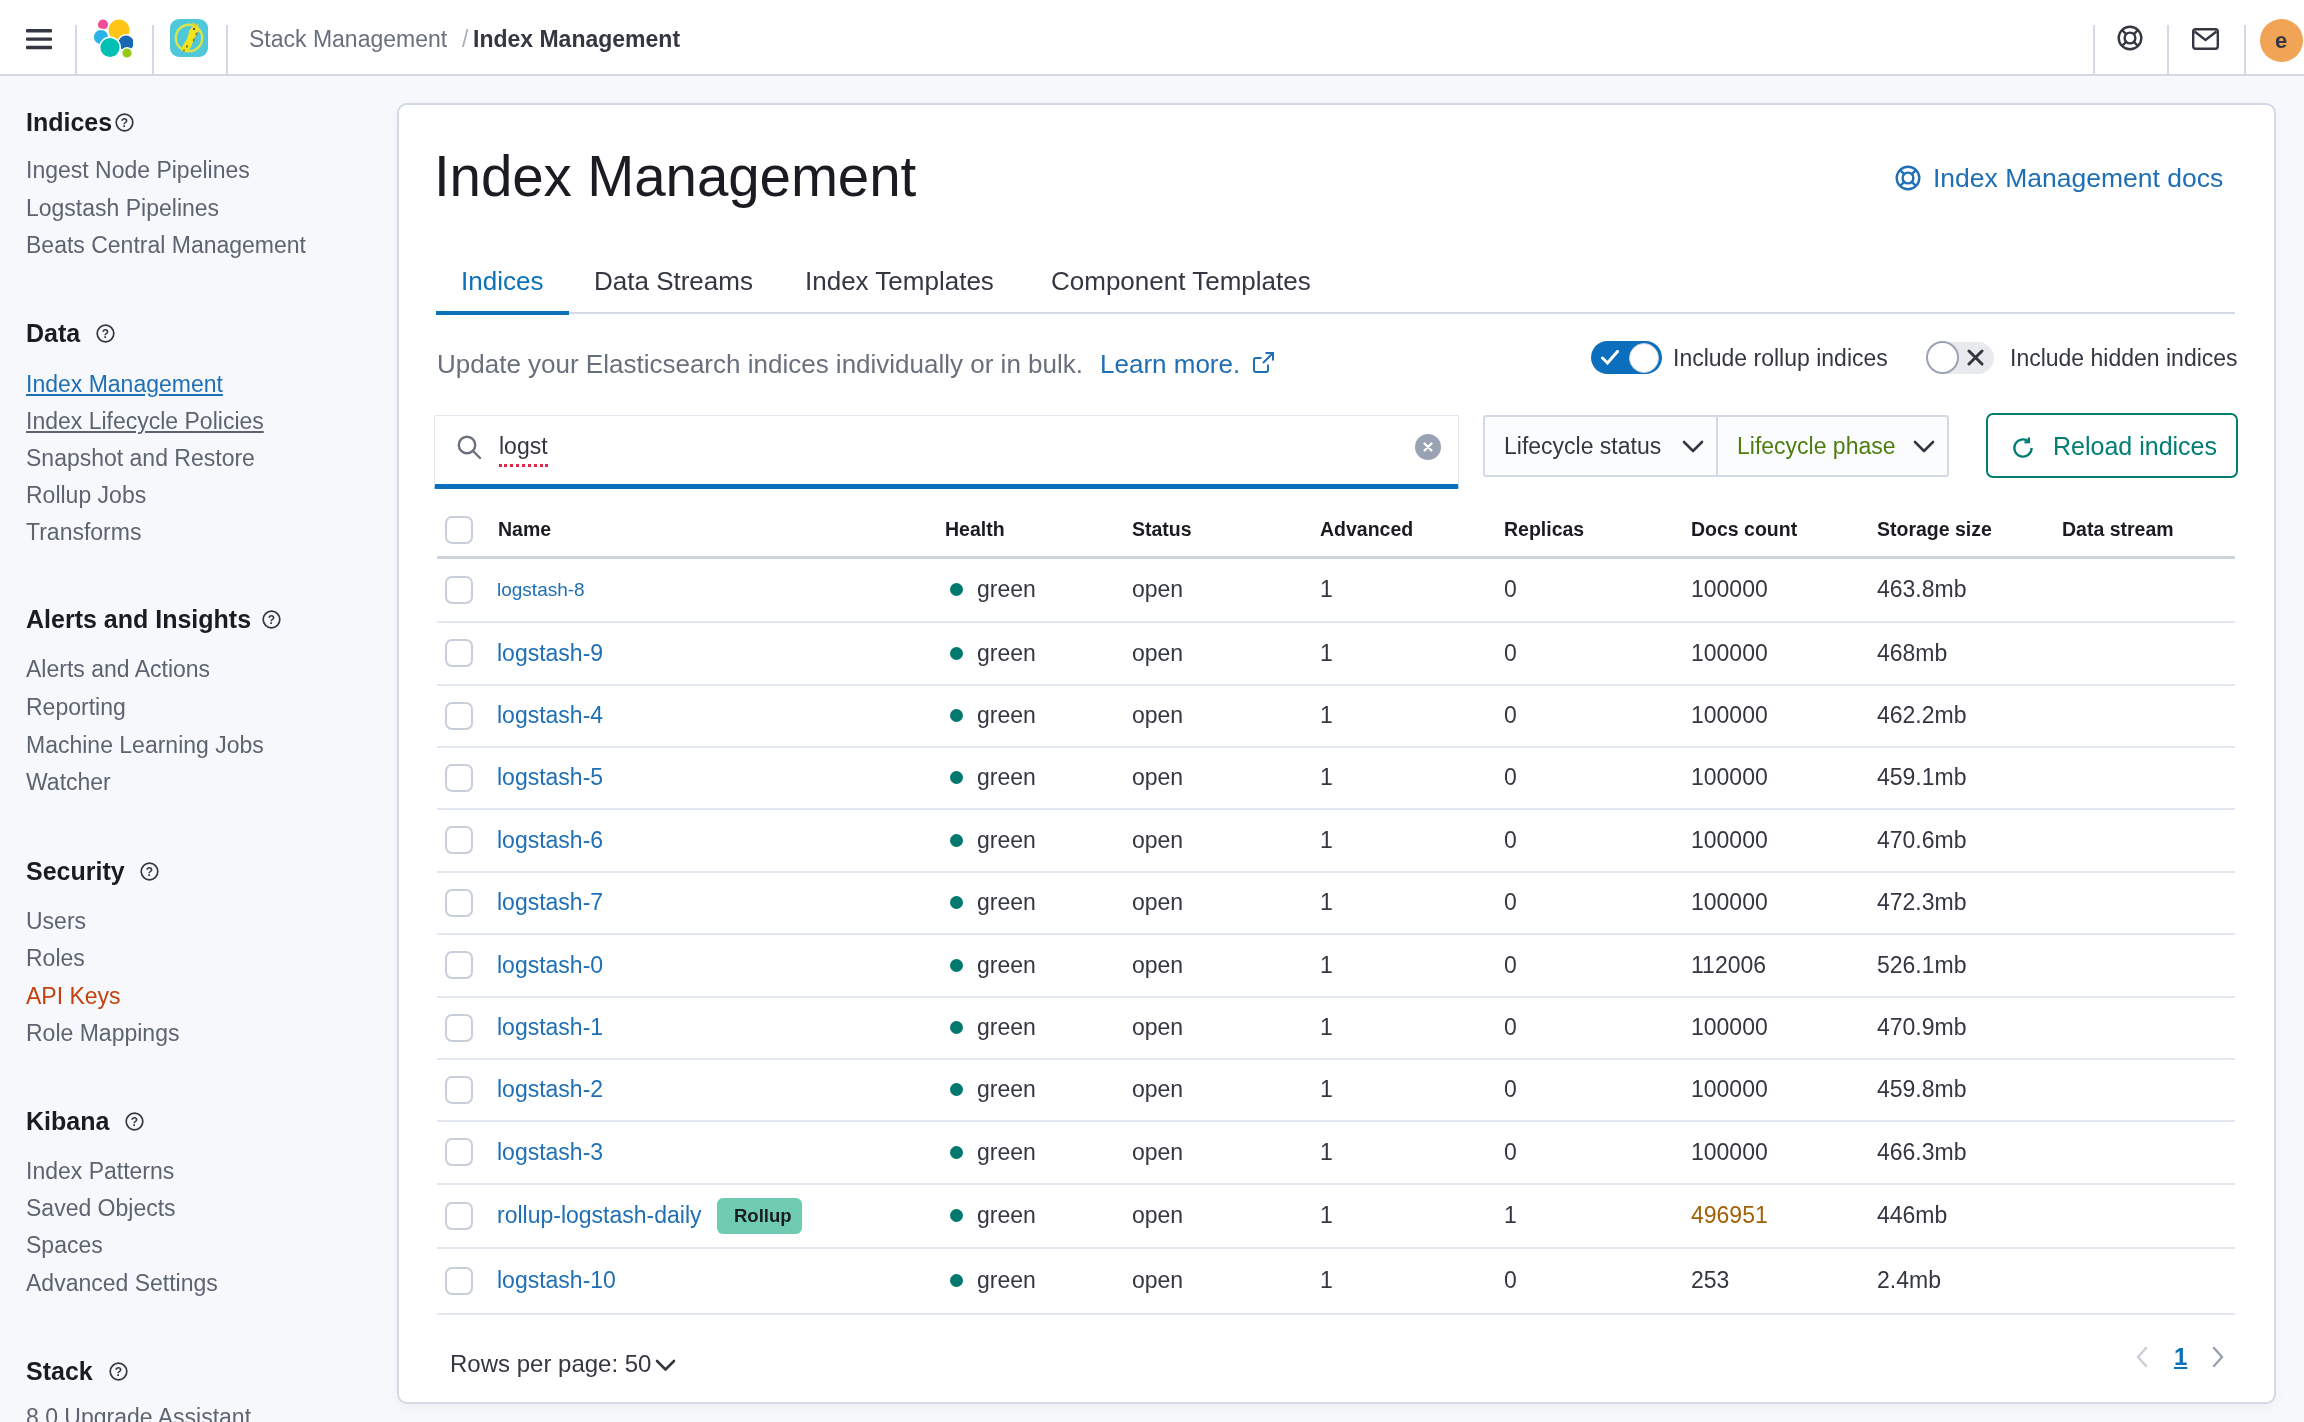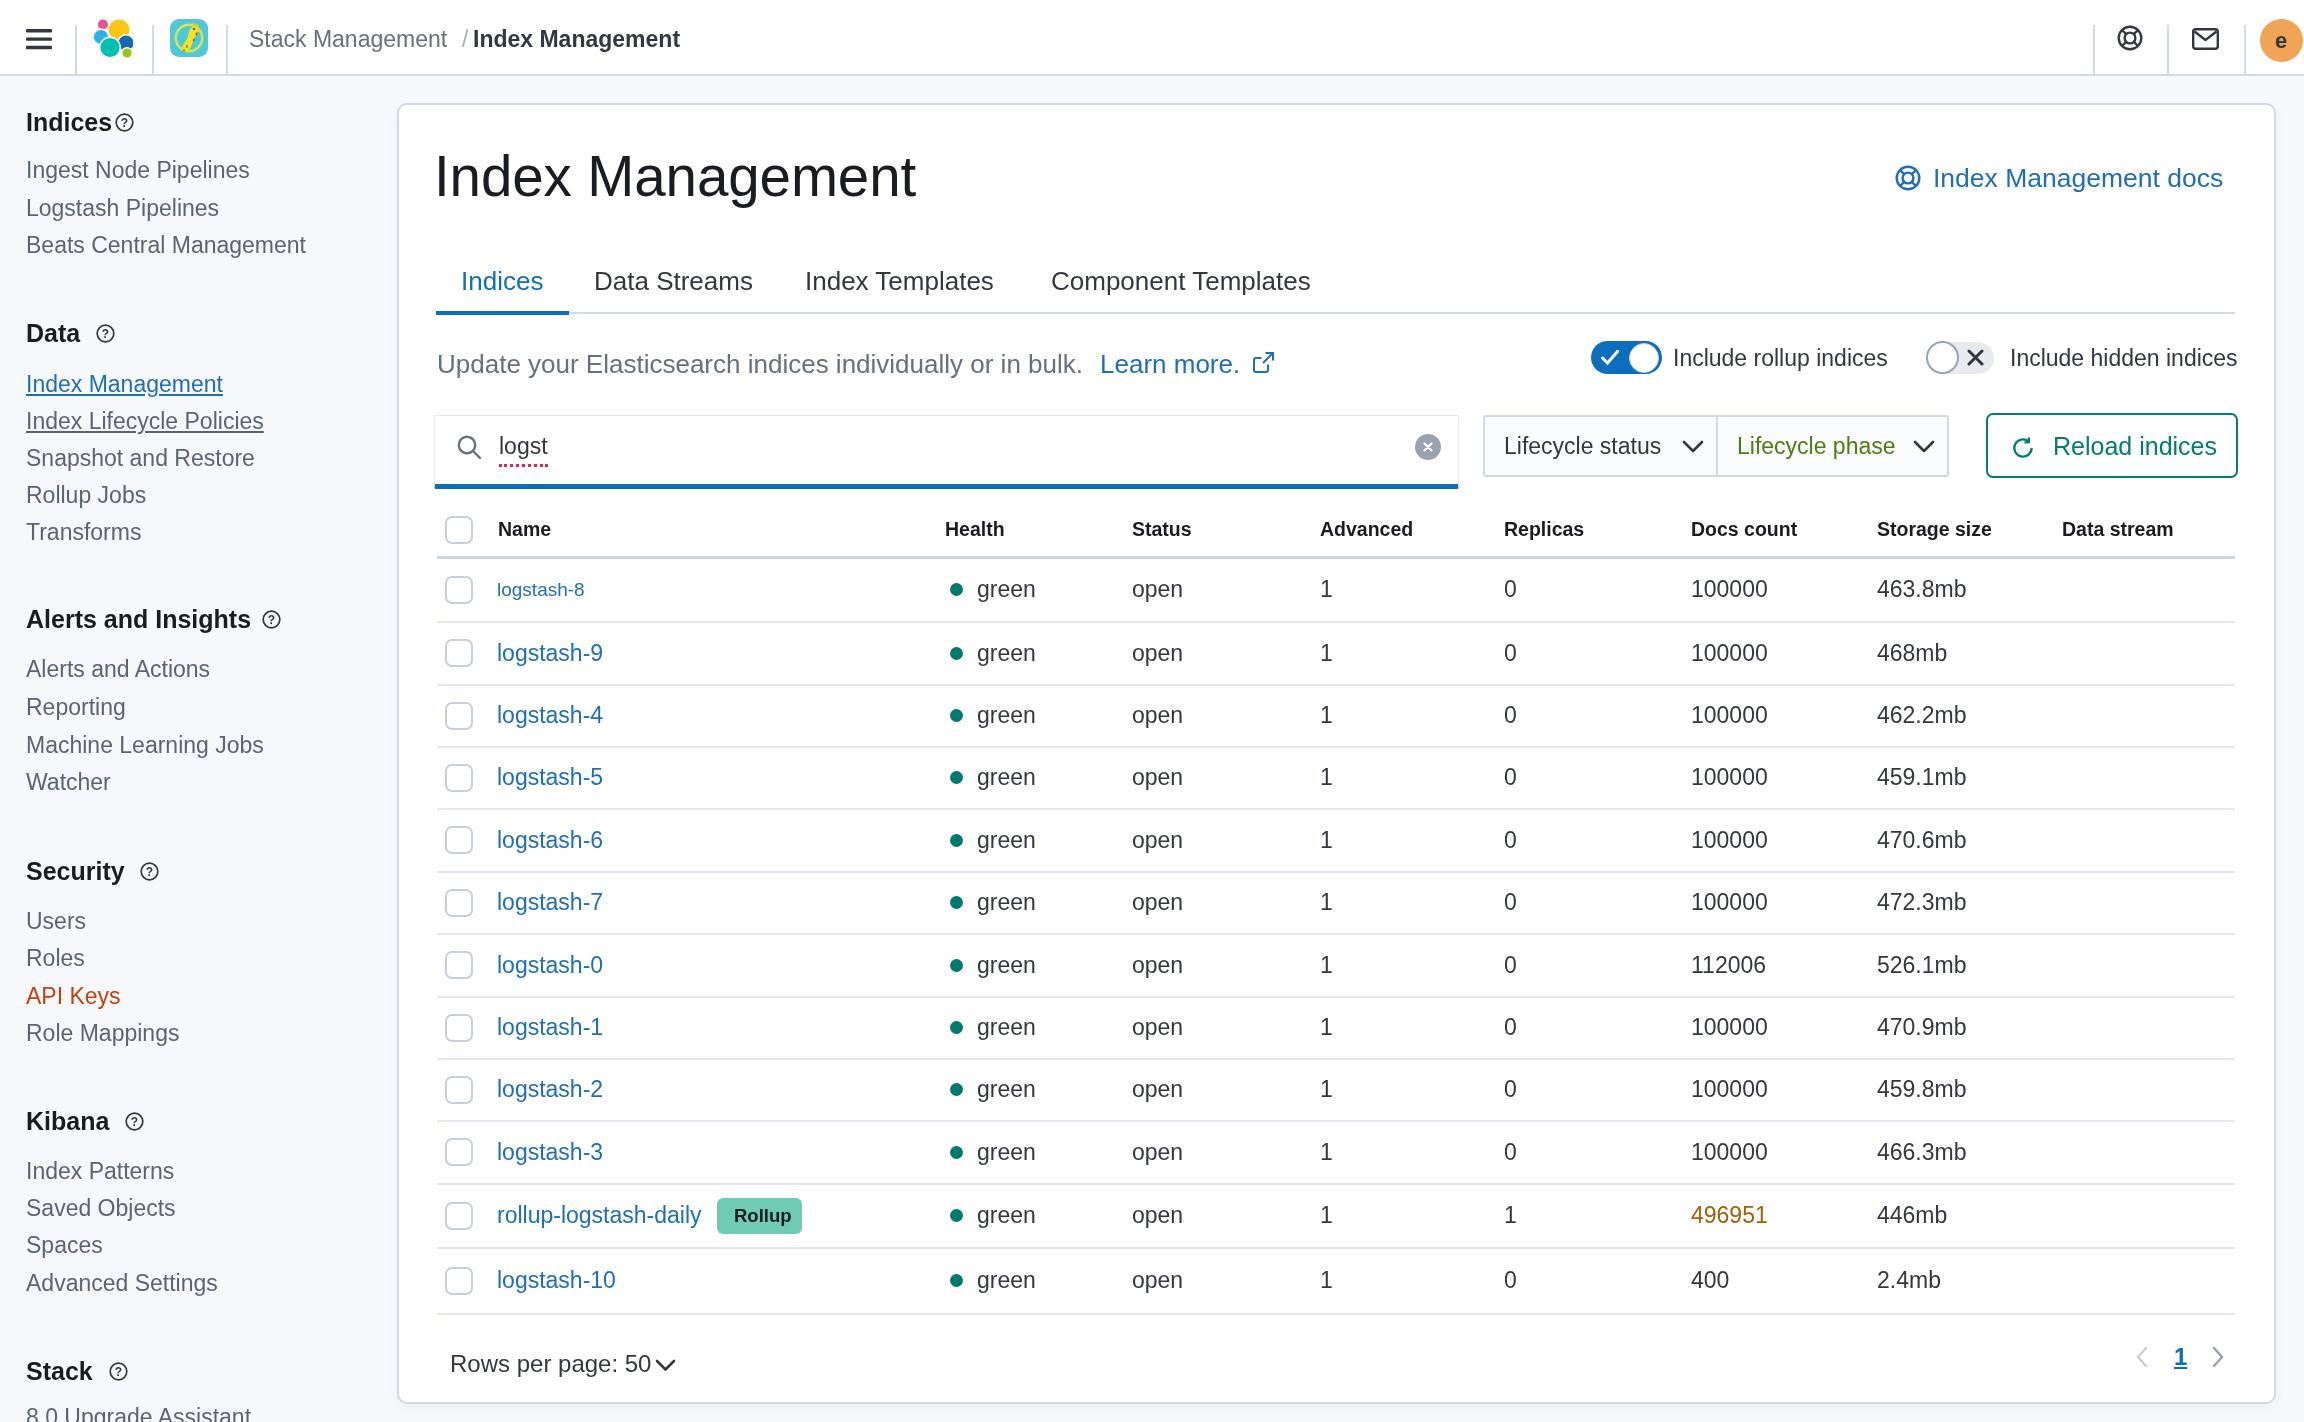--- a/index.html
+++ b/index.html
@@ -288,21 +288,21 @@
 <div class="abs" style="left:1691px;top:1204.2px;font-size:23px;line-height:23px;color:#a16207;font-weight:400;letter-spacing:0;white-space:nowrap;">496951</div>
 <div class="abs" style="left:1877px;top:1204.2px;font-size:23px;line-height:23px;color:#343741;font-weight:400;letter-spacing:0;white-space:nowrap;">446mb</div>
 <div class="abs" style="left:437px;top:1247px;width:1798px;height:1.5px;background:#e3e7ef"></div>
 <div class="abs" style="left:445px;top:1266.8px;width:28px;height:28px;border:2px solid #c8cfda;border-radius:7px;background:#fff"></div>
 <div class="abs" style="left:497px;top:1269.2px;font-size:23px;line-height:23px;color:#1e6fb5;font-weight:400;letter-spacing:0;white-space:nowrap;">logstash-10</div>
 <div class="abs" style="left:950px;top:1274.0px;width:13.4px;height:13.4px;border-radius:50%;background:#01796f"></div>
 <div class="abs" style="left:977px;top:1269.2px;font-size:23px;line-height:23px;color:#343741;font-weight:400;letter-spacing:0;white-space:nowrap;">green</div>
 <div class="abs" style="left:1132px;top:1269.2px;font-size:23px;line-height:23px;color:#343741;font-weight:400;letter-spacing:0;white-space:nowrap;">open</div>
 <div class="abs" style="left:1320px;top:1269.2px;font-size:23px;line-height:23px;color:#343741;font-weight:400;letter-spacing:0;white-space:nowrap;">1</div>
 <div class="abs" style="left:1504px;top:1269.2px;font-size:23px;line-height:23px;color:#343741;font-weight:400;letter-spacing:0;white-space:nowrap;">0</div>
-<div class="abs" style="left:1691px;top:1269.2px;font-size:23px;line-height:23px;color:#343741;font-weight:400;letter-spacing:0;white-space:nowrap;">400</div>
+<div class="abs" style="left:1691px;top:1269.2px;font-size:23px;line-height:23px;color:#343741;font-weight:400;letter-spacing:0;white-space:nowrap;">253</div>
 <div class="abs" style="left:1877px;top:1269.2px;font-size:23px;line-height:23px;color:#343741;font-weight:400;letter-spacing:0;white-space:nowrap;">2.4mb</div>
 <div class="abs" style="left:437px;top:1313px;width:1798px;height:1.5px;background:#e3e7ef"></div>
 <div class="abs" style="left:450px;top:1352.0px;font-size:24px;line-height:24px;color:#343741;font-weight:400;letter-spacing:0;white-space:nowrap;">Rows per page: 50</div>
 <svg class="abs" style="left:655px;top:1359px" width="21" height="13" viewBox="0 0 21 13">
     <path d="M2 2 L10.5 10.5 L19 2" stroke="#343741" stroke-width="2.6" fill="none" stroke-linecap="round" stroke-linejoin="round"></path>
   </svg>
 <svg class="abs" style="left:2136px;top:1346px" width="12" height="22" viewBox="0 0 12 22">
     <path d="M10 2 L2 11 L10 20" stroke="#c9ced8" stroke-width="2.4" fill="none" stroke-linecap="round"></path>
   </svg>
 <div class="abs" style="left:2174px;top:1345.0px;font-size:24px;line-height:24px;color:#0b71b8;font-weight:700;letter-spacing:0;white-space:nowrap;text-decoration:underline;">1</div>

